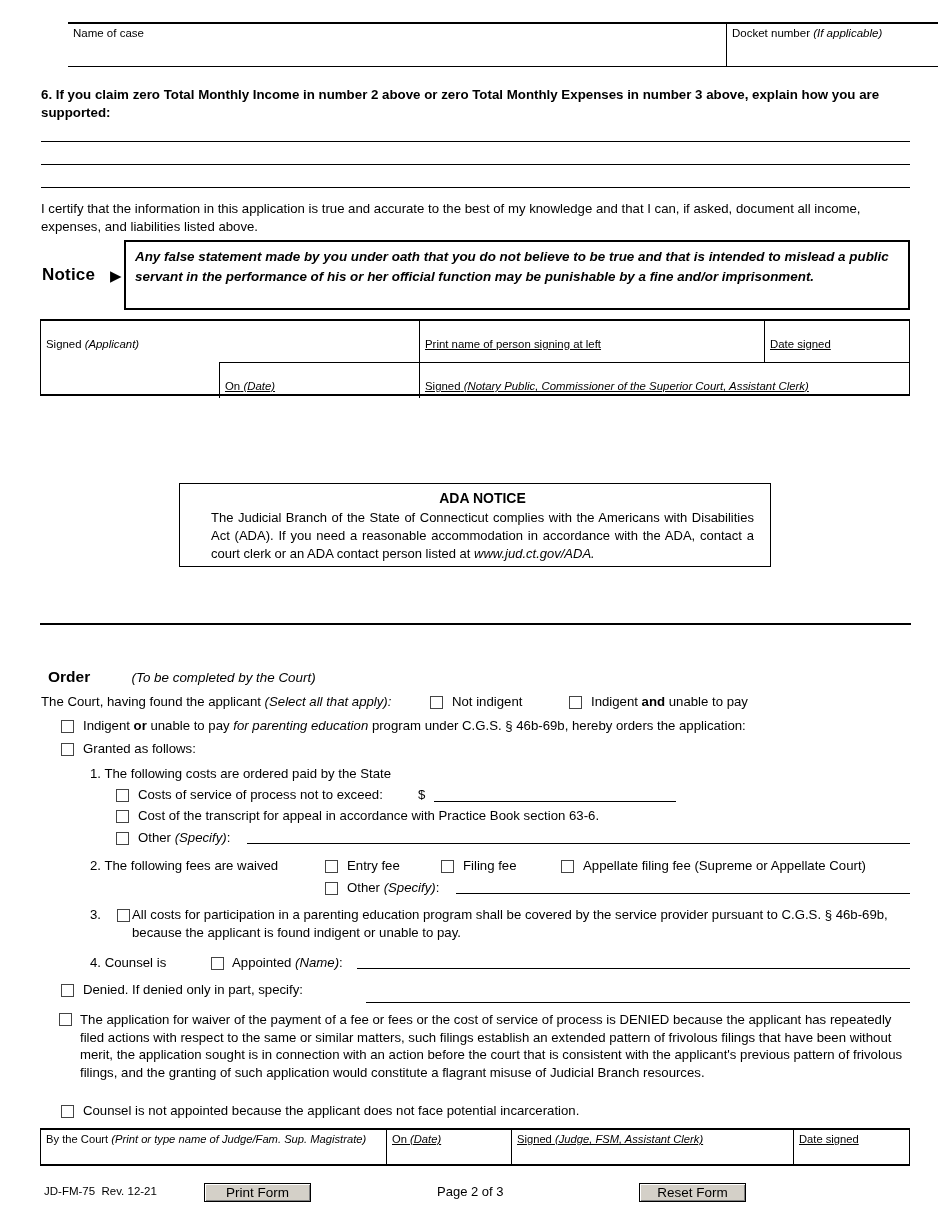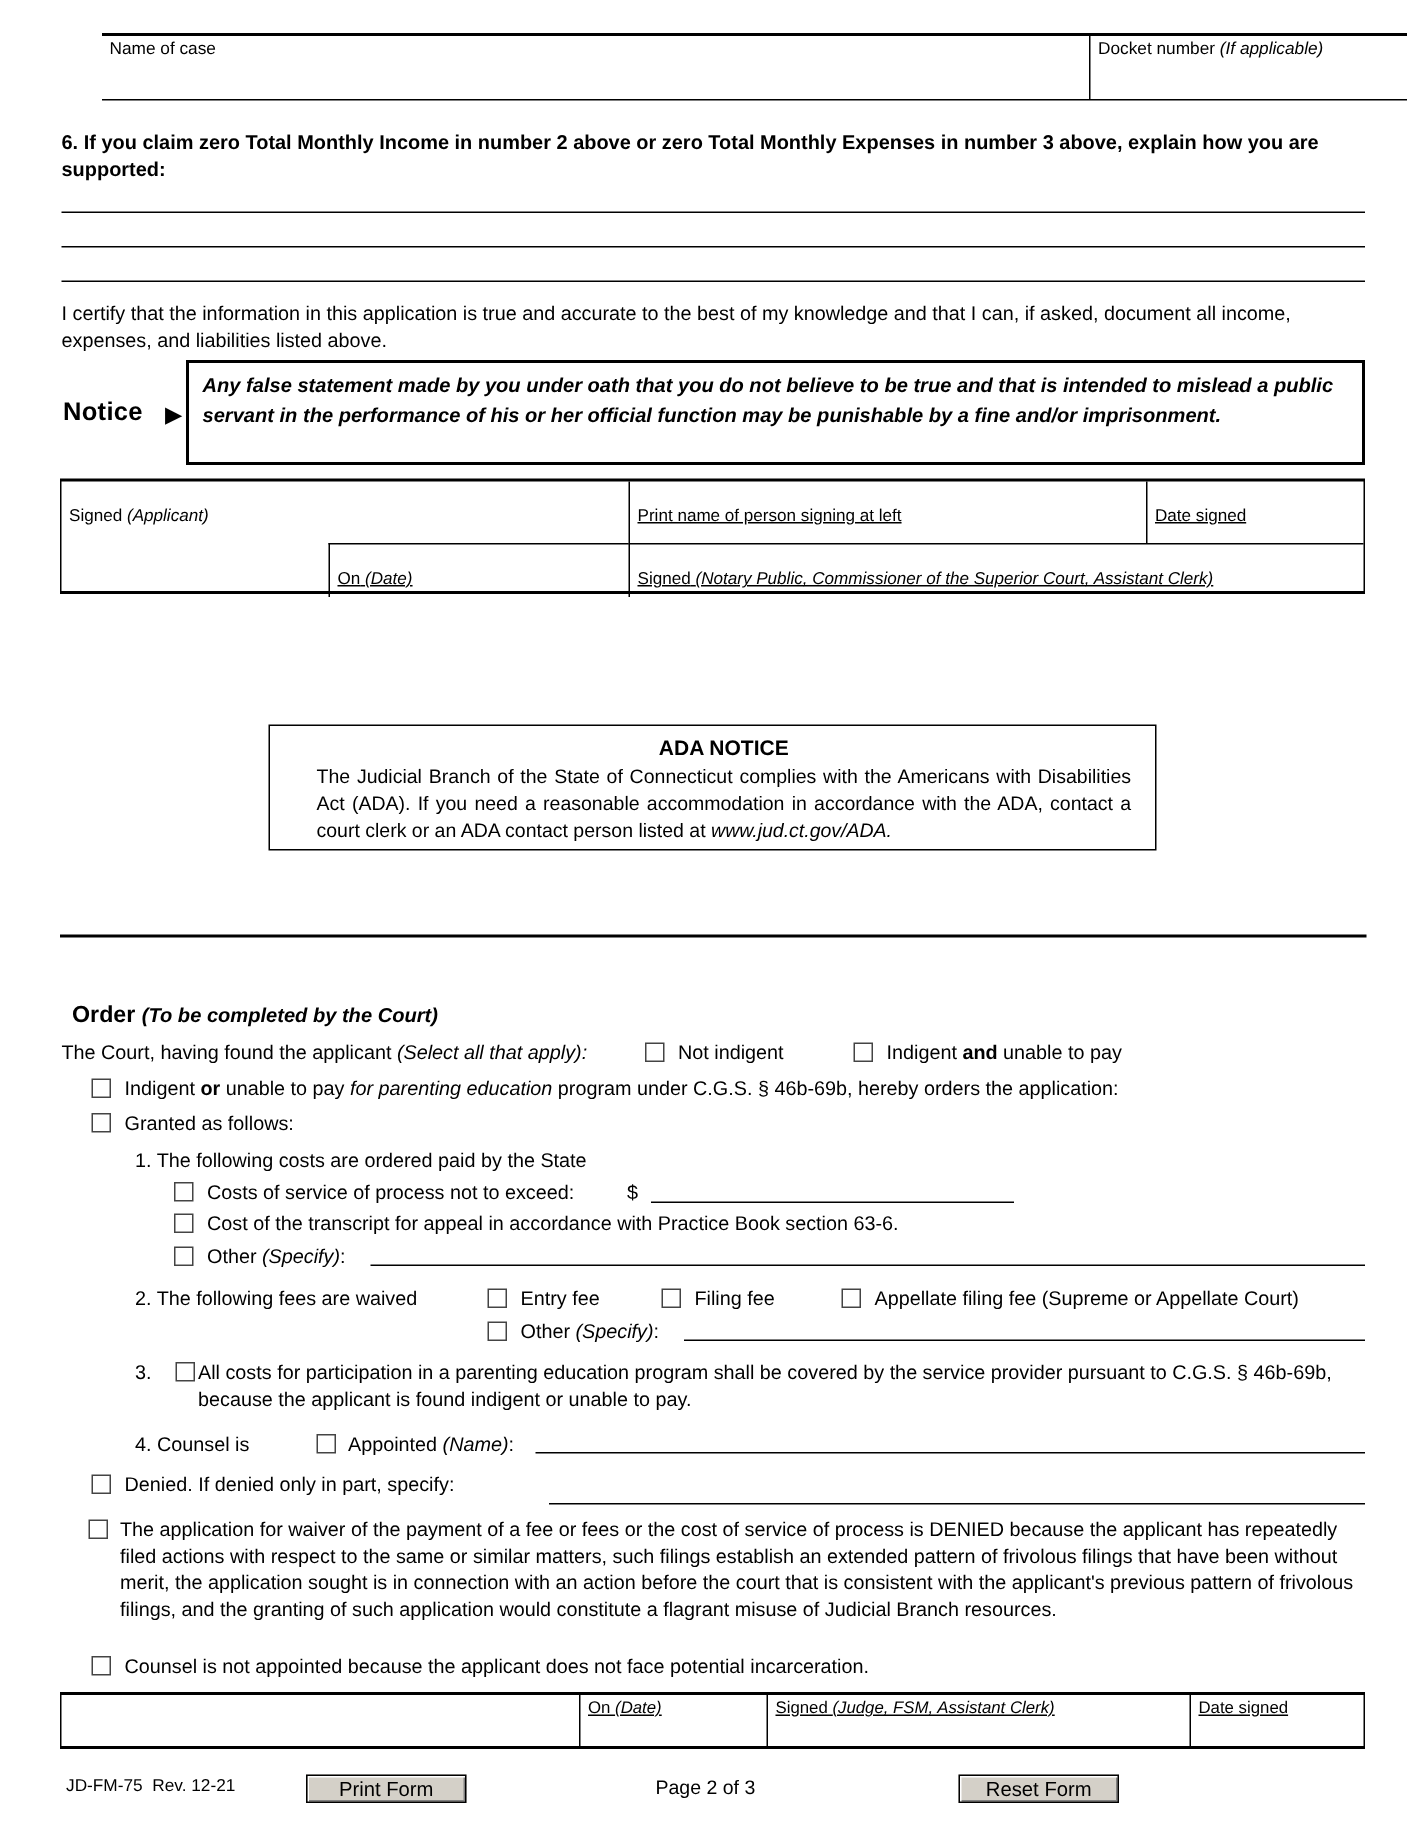--- a/index.html
+++ b/index.html
@@ -154,21 +154,22 @@
   
   .order-title {
     position: absolute;
     left: 48px; top: 668px;
     font-size: 15.5px;
     font-weight: bold;
   }
   .order-title .sub {
     font-size: 13.4px;
     font-style: italic;
-    font-weight: bold;
+    font-weight: normal;
+    margin-left: 37px;
   }
   .ln {
     position: absolute;
     font-size: 13.2px;
     line-height: 17.5px;
   }
   .cb {
     display: inline-block;
     width: 13px; height: 13px;
     border: 1.3px solid #444;
@@ -368,20 +369,23 @@
 
   <div class="hang" style="left:59px; top:1011px; width:851px;">
     <span class="cb"></span>
     <span class="txt">The application for waiver of the payment of a fee or fees or the cost of service of process is DENIED because the applicant has repeatedly filed actions with respect to the same or similar matters, such filings establish an extended pattern of frivolous filings that have been without merit, the application sought is in connection with an action before the court that is consistent with the applicant's previous pattern of frivolous filings, and the granting of such application would constitute a flagrant misuse of Judicial Branch resources.</span>
   </div>
 
   <span class="cbw abs" style="left:61px; top:1102px;"><span class="cb"></span></span>
   <div class="ln" style="left:83px; top:1102px;">Counsel is not appointed because the applicant does not face potential incarceration.</div>
 
   <div class="foot-table">
+    <div class="foot-cell" style="left:0; width:345px;">
+      <span>By the Court </span><span class="it">(Print or type name of Judge/Fam. Sup. Magistrate)</span>
+    </div>
     <div class="foot-cell vline" style="left:345px; width:125px;">
       <span>On </span><span class="it">(Date)</span>
     </div>
     <div class="foot-cell vline" style="left:470px; width:282px;">
       <span>Signed </span><span class="it">(Judge, FSM, Assistant Clerk)</span>
     </div>
     <div class="foot-cell vline" style="left:752px; right:0;">
       <span>Date signed</span>
     </div>
   </div>

